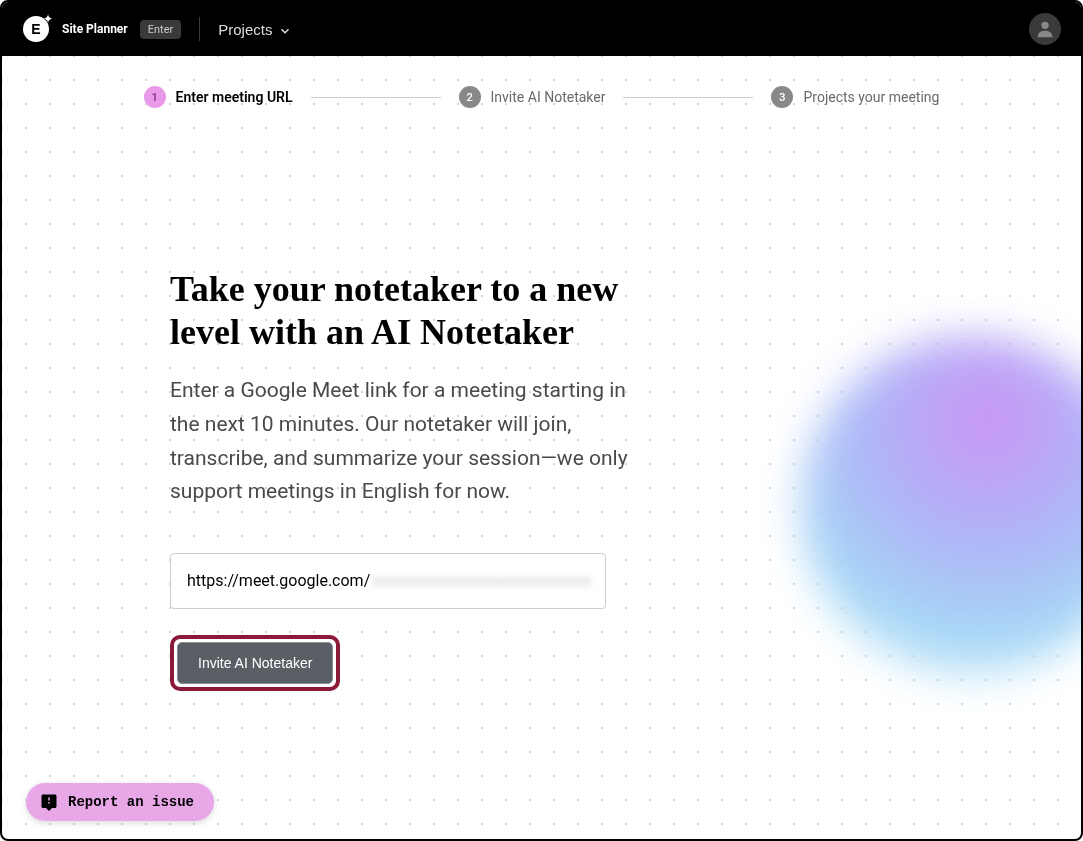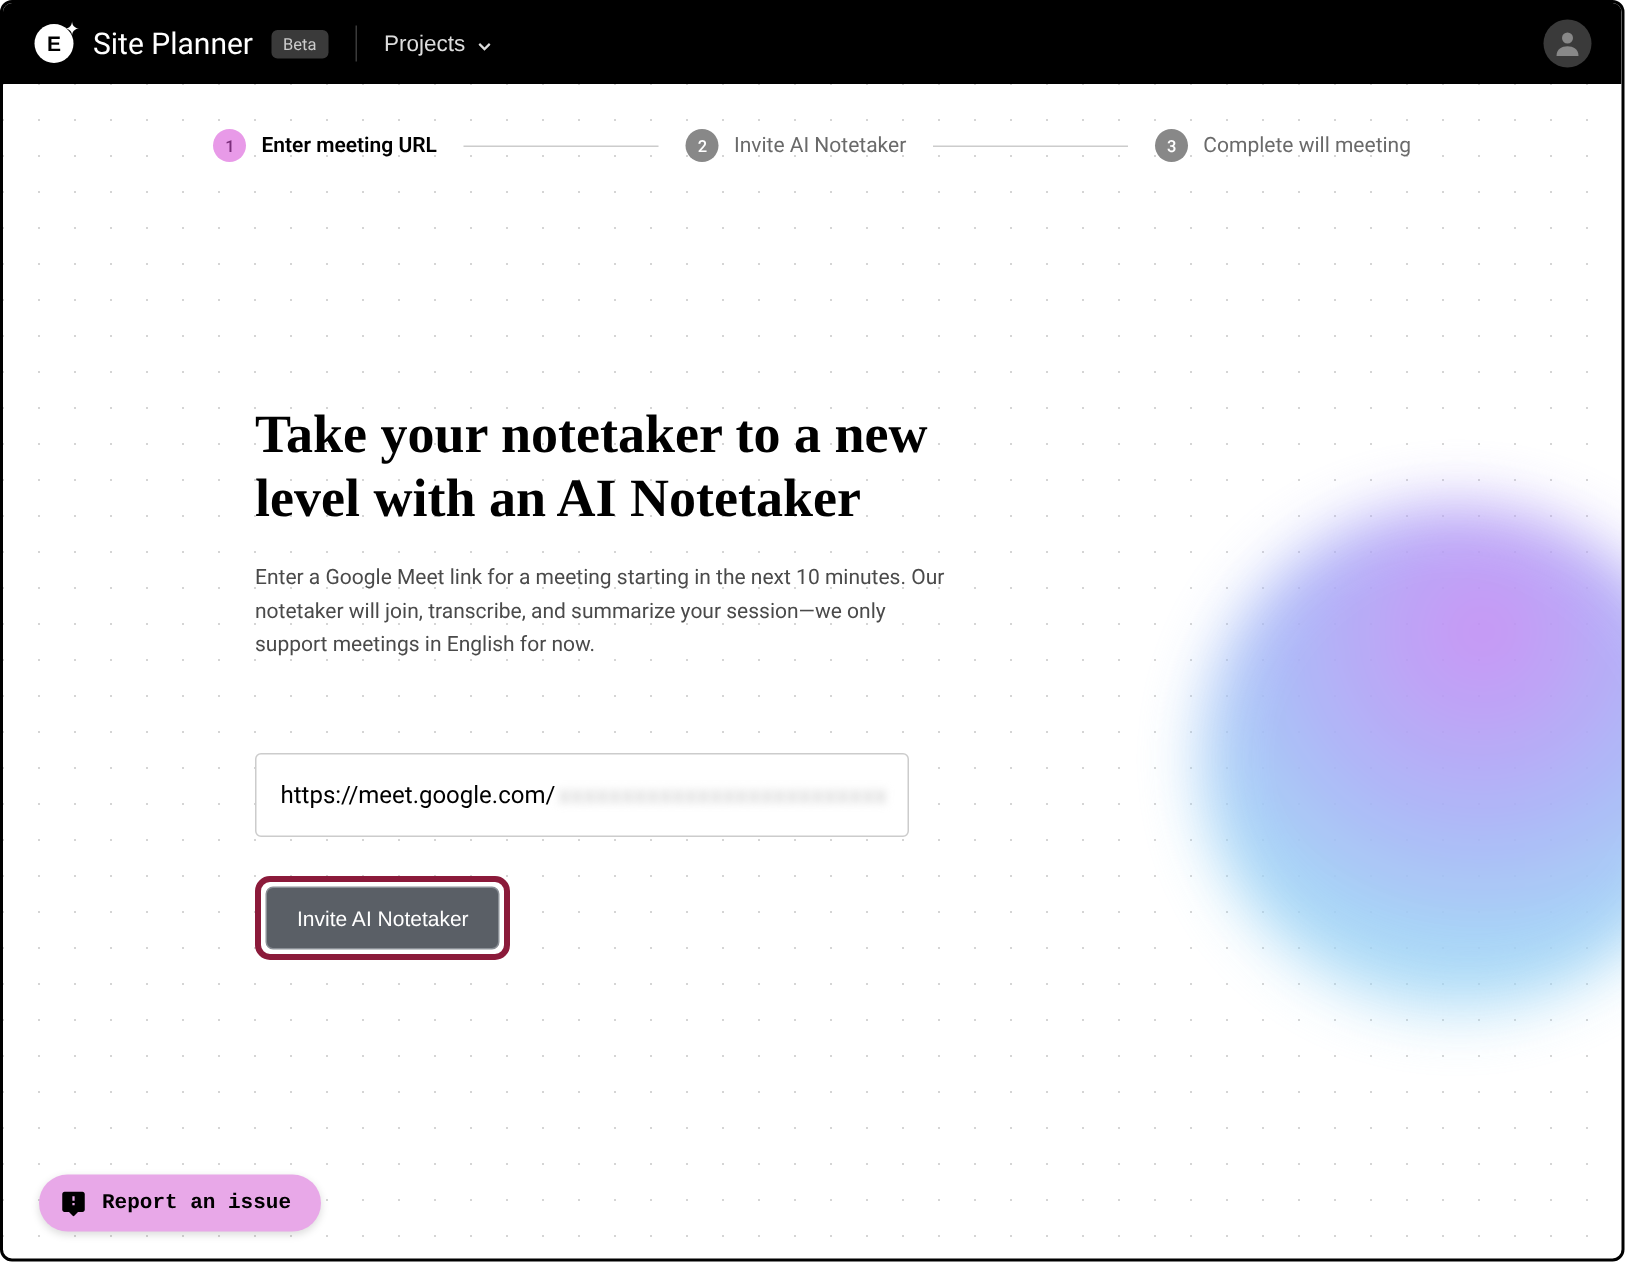--- a/index.html
+++ b/index.html
@@ -63,22 +63,22 @@
     .logo-sparkle {
       position: absolute;
       top: -3px;
       right: -3px;
       color: #fff;
       font-size: 12px;
     }
     
     .app-title {
       color: #fff;
-      font-size: 20px;
-      font-weight: 400;
+      font-size: 12px;
+      font-weight: 700;
     }
     
     .beta-badge {
       background: #3a3a3a;
       color: #ccc;
       font-size: 11px;
       padding: 3px 8px;
       border-radius: 4px;
     }
     
@@ -190,24 +190,24 @@
     .heading {
       font-family: Georgia, "Times New Roman", serif;
       font-size: 36px;
       font-weight: 700;
       line-height: 1.2;
       color: #000;
       margin-bottom: 20px;
     }
     
     .description {
-      font-size: 14px;
+      font-size: 21px;
       line-height: 1.6;
       color: #4a4a4a;
-      margin-bottom: 60px;
+      margin-bottom: 44px;
       max-width: 470px;
     }
     
     .url-input {
       width: 436px;
       height: 56px;
       border: 1px solid #ccc;
       border-radius: 4px;
       padding: 0 16px;
       font-size: 16px;
@@ -288,21 +288,21 @@
 
 <div class="header">
   <div class="header-left">
     <div class="logo-wrap">
       <div class="logo-circle">
         <span class="logo-e">E</span>
       </div>
       <span class="logo-sparkle">✦</span>
     </div>
     <span class="app-title">Site Planner</span>
-    <span class="beta-badge">Beta</span>
+    <span class="beta-badge">Enter</span>
     <div class="divider"></div>
     <button class="projects-btn">
       <span>Projects</span>
       <svg class="chevron-down" viewBox="0 0 24 24" fill="none" stroke="#ddd" stroke-width="2.5">
         <polyline points="6 9 12 15 18 9"></polyline>
       </svg>
     </button>
   </div>
   <div class="user-avatar">
     <svg viewBox="0 0 24 24">
@@ -322,21 +322,21 @@
       <div class="step-label active">Enter meeting URL</div>
     </div>
     <div class="step-line"></div>
     <div class="step">
       <div class="step-circle inactive">2</div>
       <div class="step-label">Invite AI Notetaker</div>
     </div>
     <div class="step-line"></div>
     <div class="step">
       <div class="step-circle inactive">3</div>
-      <div class="step-label">Complete will meeting</div>
+      <div class="step-label">Projects your meeting</div>
     </div>
   </div>
 
   <div class="content">
     <h1 class="heading">Take your notetaker to a new level with an AI Notetaker</h1>
     <p class="description">Enter a Google Meet link for a meeting starting in the next 10 minutes. Our notetaker will join, transcribe, and summarize your session—we only support meetings in English for now.</p>
     
     <div class="url-input">
       <span class="url-visible">https://meet.google.com/</span>
       <span class="url-blurred">xxxxxxxxxxxxxxxxxxxxxxxxxx</span>

